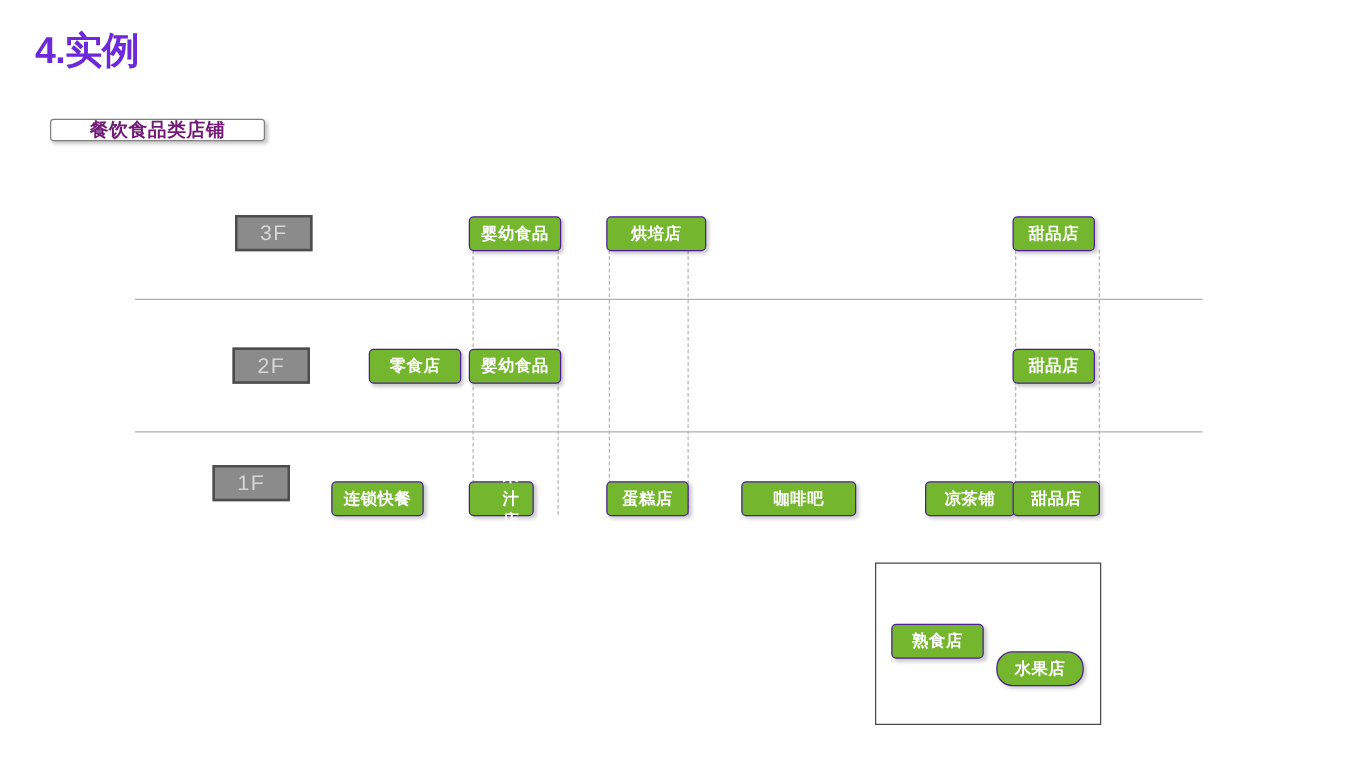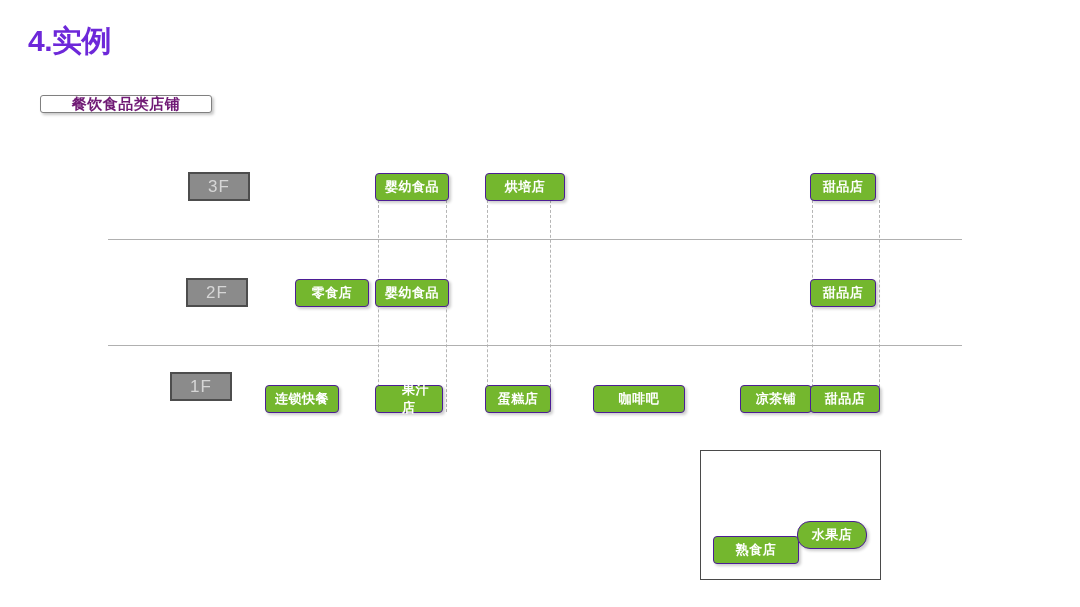--- a/index.html
+++ b/index.html
@@ -171,26 +171,26 @@
       <div class="floor-label" style="left: 188px; top: 172px;">3F</div>
       <div class="shop-tag" style="left: 375px; top: 173px; width: 74px;">婴幼食品</div>
       <div class="shop-tag" style="left: 485px; top: 173px; width: 80px;">烘培店</div>
       <div class="shop-tag" style="left: 810px; top: 173px; width: 66px;">甜品店</div>
       <div class="floor-label" style="left: 186px; top: 278px;">2F</div>
       <div class="shop-tag" style="left: 265px; top: 279px; width: 74px; margin-left: 30px;">零食店</div>
       <div class="shop-tag" style="left: 375px; top: 279px; width: 74px;">婴幼食品</div>
       <div class="shop-tag" style="left: 810px; top: 279px; width: 66px;">甜品店</div>
       <div class="floor-label" style="left: 170px; top: 372px;">1F</div>
       <div class="shop-tag" style="left: 265px; top: 385px; width: 74px;">连锁快餐</div>
-      <div class="shop-tag" style="left: 375px; top: 385px; width: 68px; padding-left: 26px;">果汁店</div>
+      <div class="shop-tag" style="left: 375px; top: 385px; width: 52px; padding-left: 26px;">果汁店</div>
       <div class="shop-tag" style="left: 485px; top: 385px; width: 66px;">蛋糕店</div>
       <div class="shop-tag" style="left: 593px; top: 385px; width: 92px;">咖啡吧</div>
       <div class="shop-tag" style="left: 700px; top: 385px; width: 72px; margin-left: 40px;">凉茶铺</div>
       <div class="shop-tag" style="left: 810px; top: 385px; width: 70px;">甜品店</div>
     </div>
 
   <div class="market-box"></div>
   <div id="market-shops">
-      <div class="shop-tag" style="left: 713px; top: 536px; width: 86px;">熟食店</div>
+      <div class="shop-tag" style="left: 713px; top: 499px; width: 74px;">熟食店</div>
       <div class="shop-tag" style="left: 797px; top: 521px; width: 70px; border-radius: 13px;">水果店</div>
     </div>
 
 </div>
 
 </body></html>

